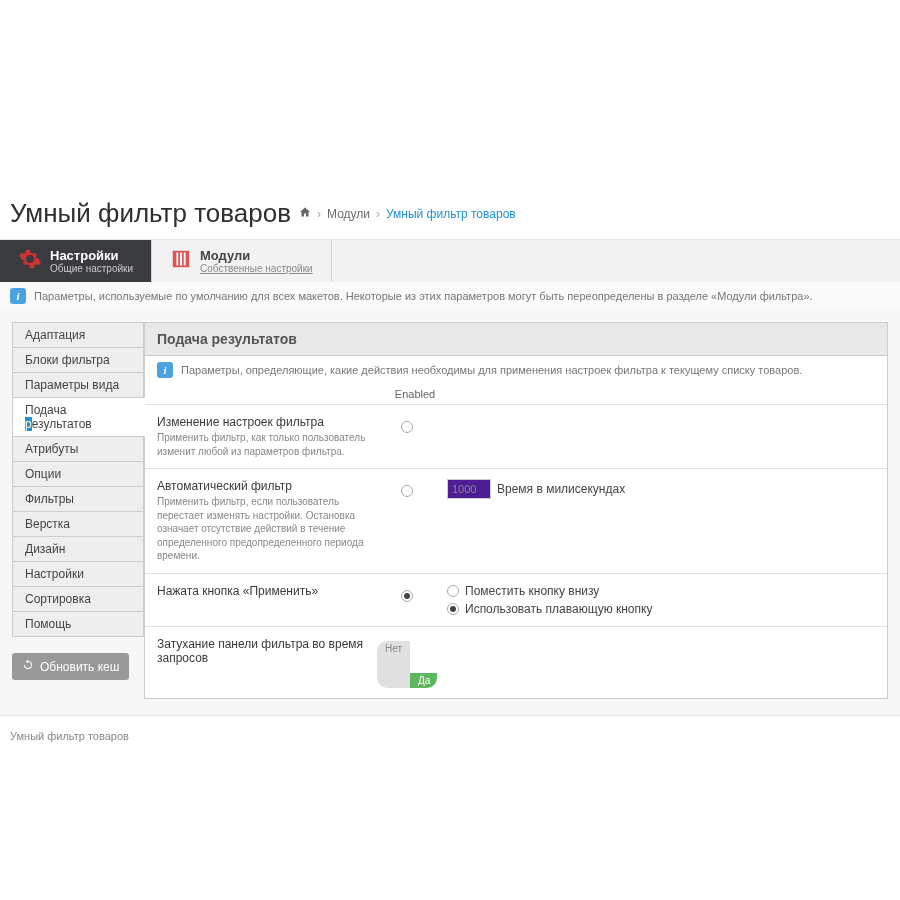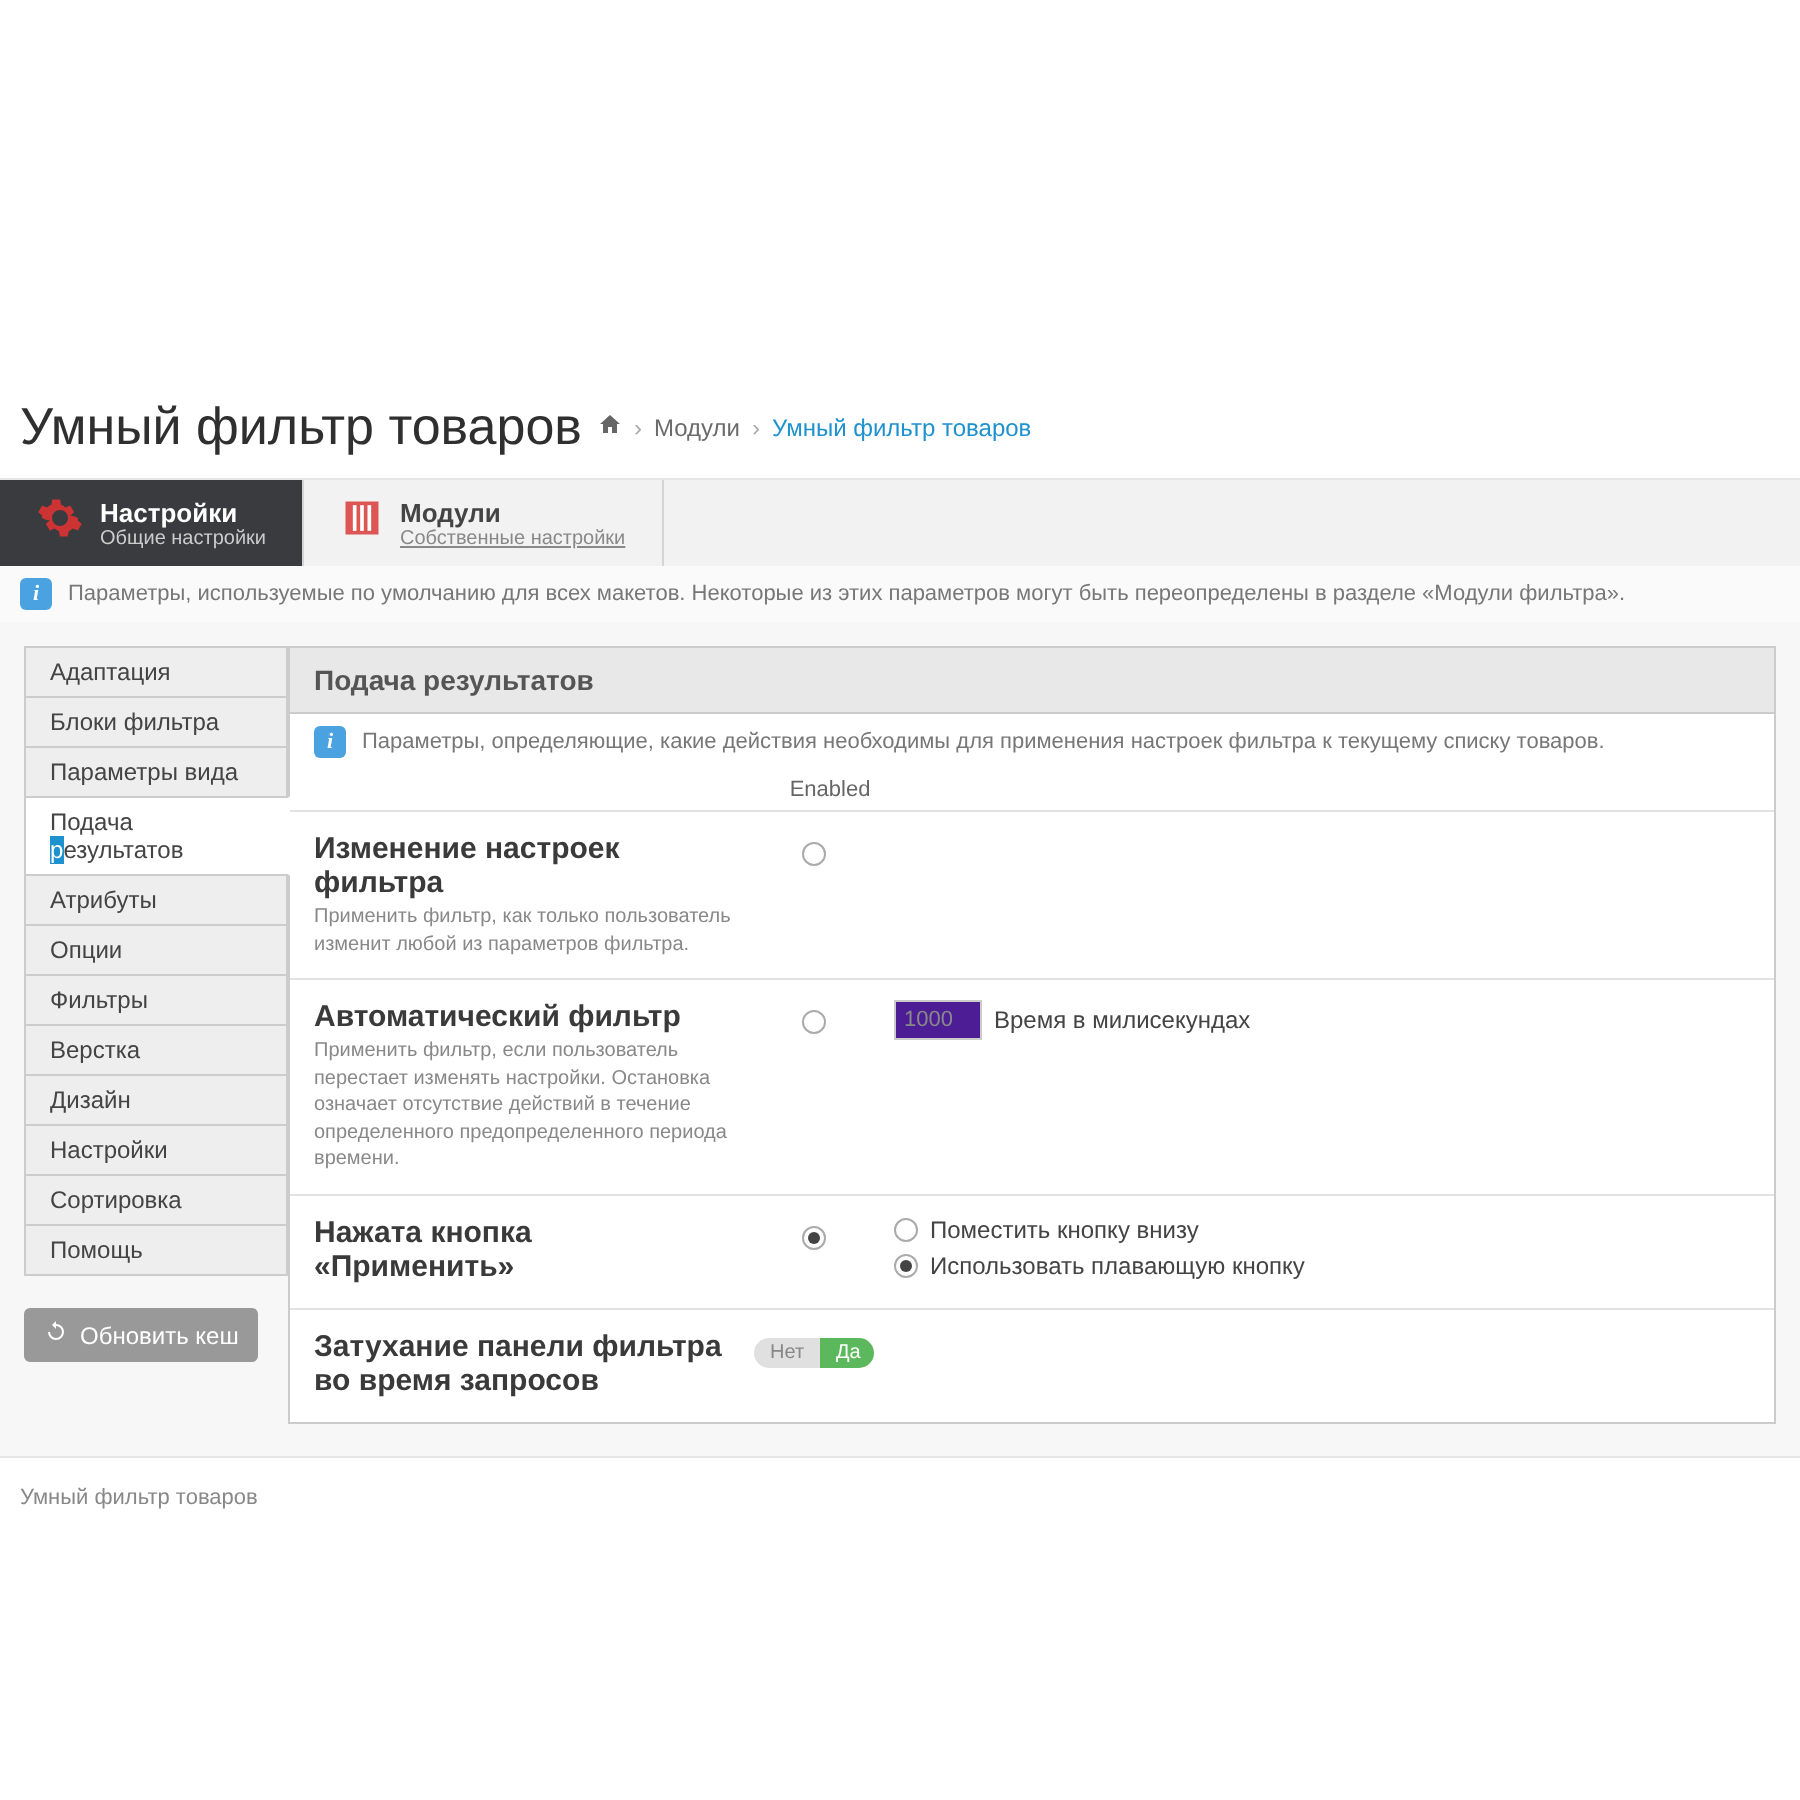--- a/index.html
+++ b/index.html
@@ -174,22 +174,22 @@
     border-top: 1px solid #e2e2e2;
     padding: 10px 12px;
     align-items: flex-start;
     gap: 10px;
   }
   .option-left {
     width: 210px;
     flex-shrink: 0;
   }
   .option-title {
-    font-size: 15px;
-    font-weight: 700;
+    font-size: 12px;
+    font-weight: 400;
     color: #3a3a3a;
     margin-bottom: 2px;
   }
   .option-desc {
     font-size: 10px;
     color: #888;
     line-height: 1.35;
   }
   .option-radio-col {
     width: 60px;
@@ -249,21 +249,21 @@
     display: inline-flex;
     border-radius: 10px;
     overflow: hidden;
     font-size: 10px;
     text-align: right;
   }
   .toggle span {
     padding: 2px 8px;
   }
   .toggle .off { background: #e0e0e0; color: #888; }
-  .toggle .on { background: #5cb85c; color: #fff; }
+  .toggle .on { background: #5cb85c; color: #fff; margin-top: 32px; }
 
   .footer {
     padding: 14px 10px;
     font-size: 11px;
     color: #888;
   }
 </style>
 </head>
 <body>
 

